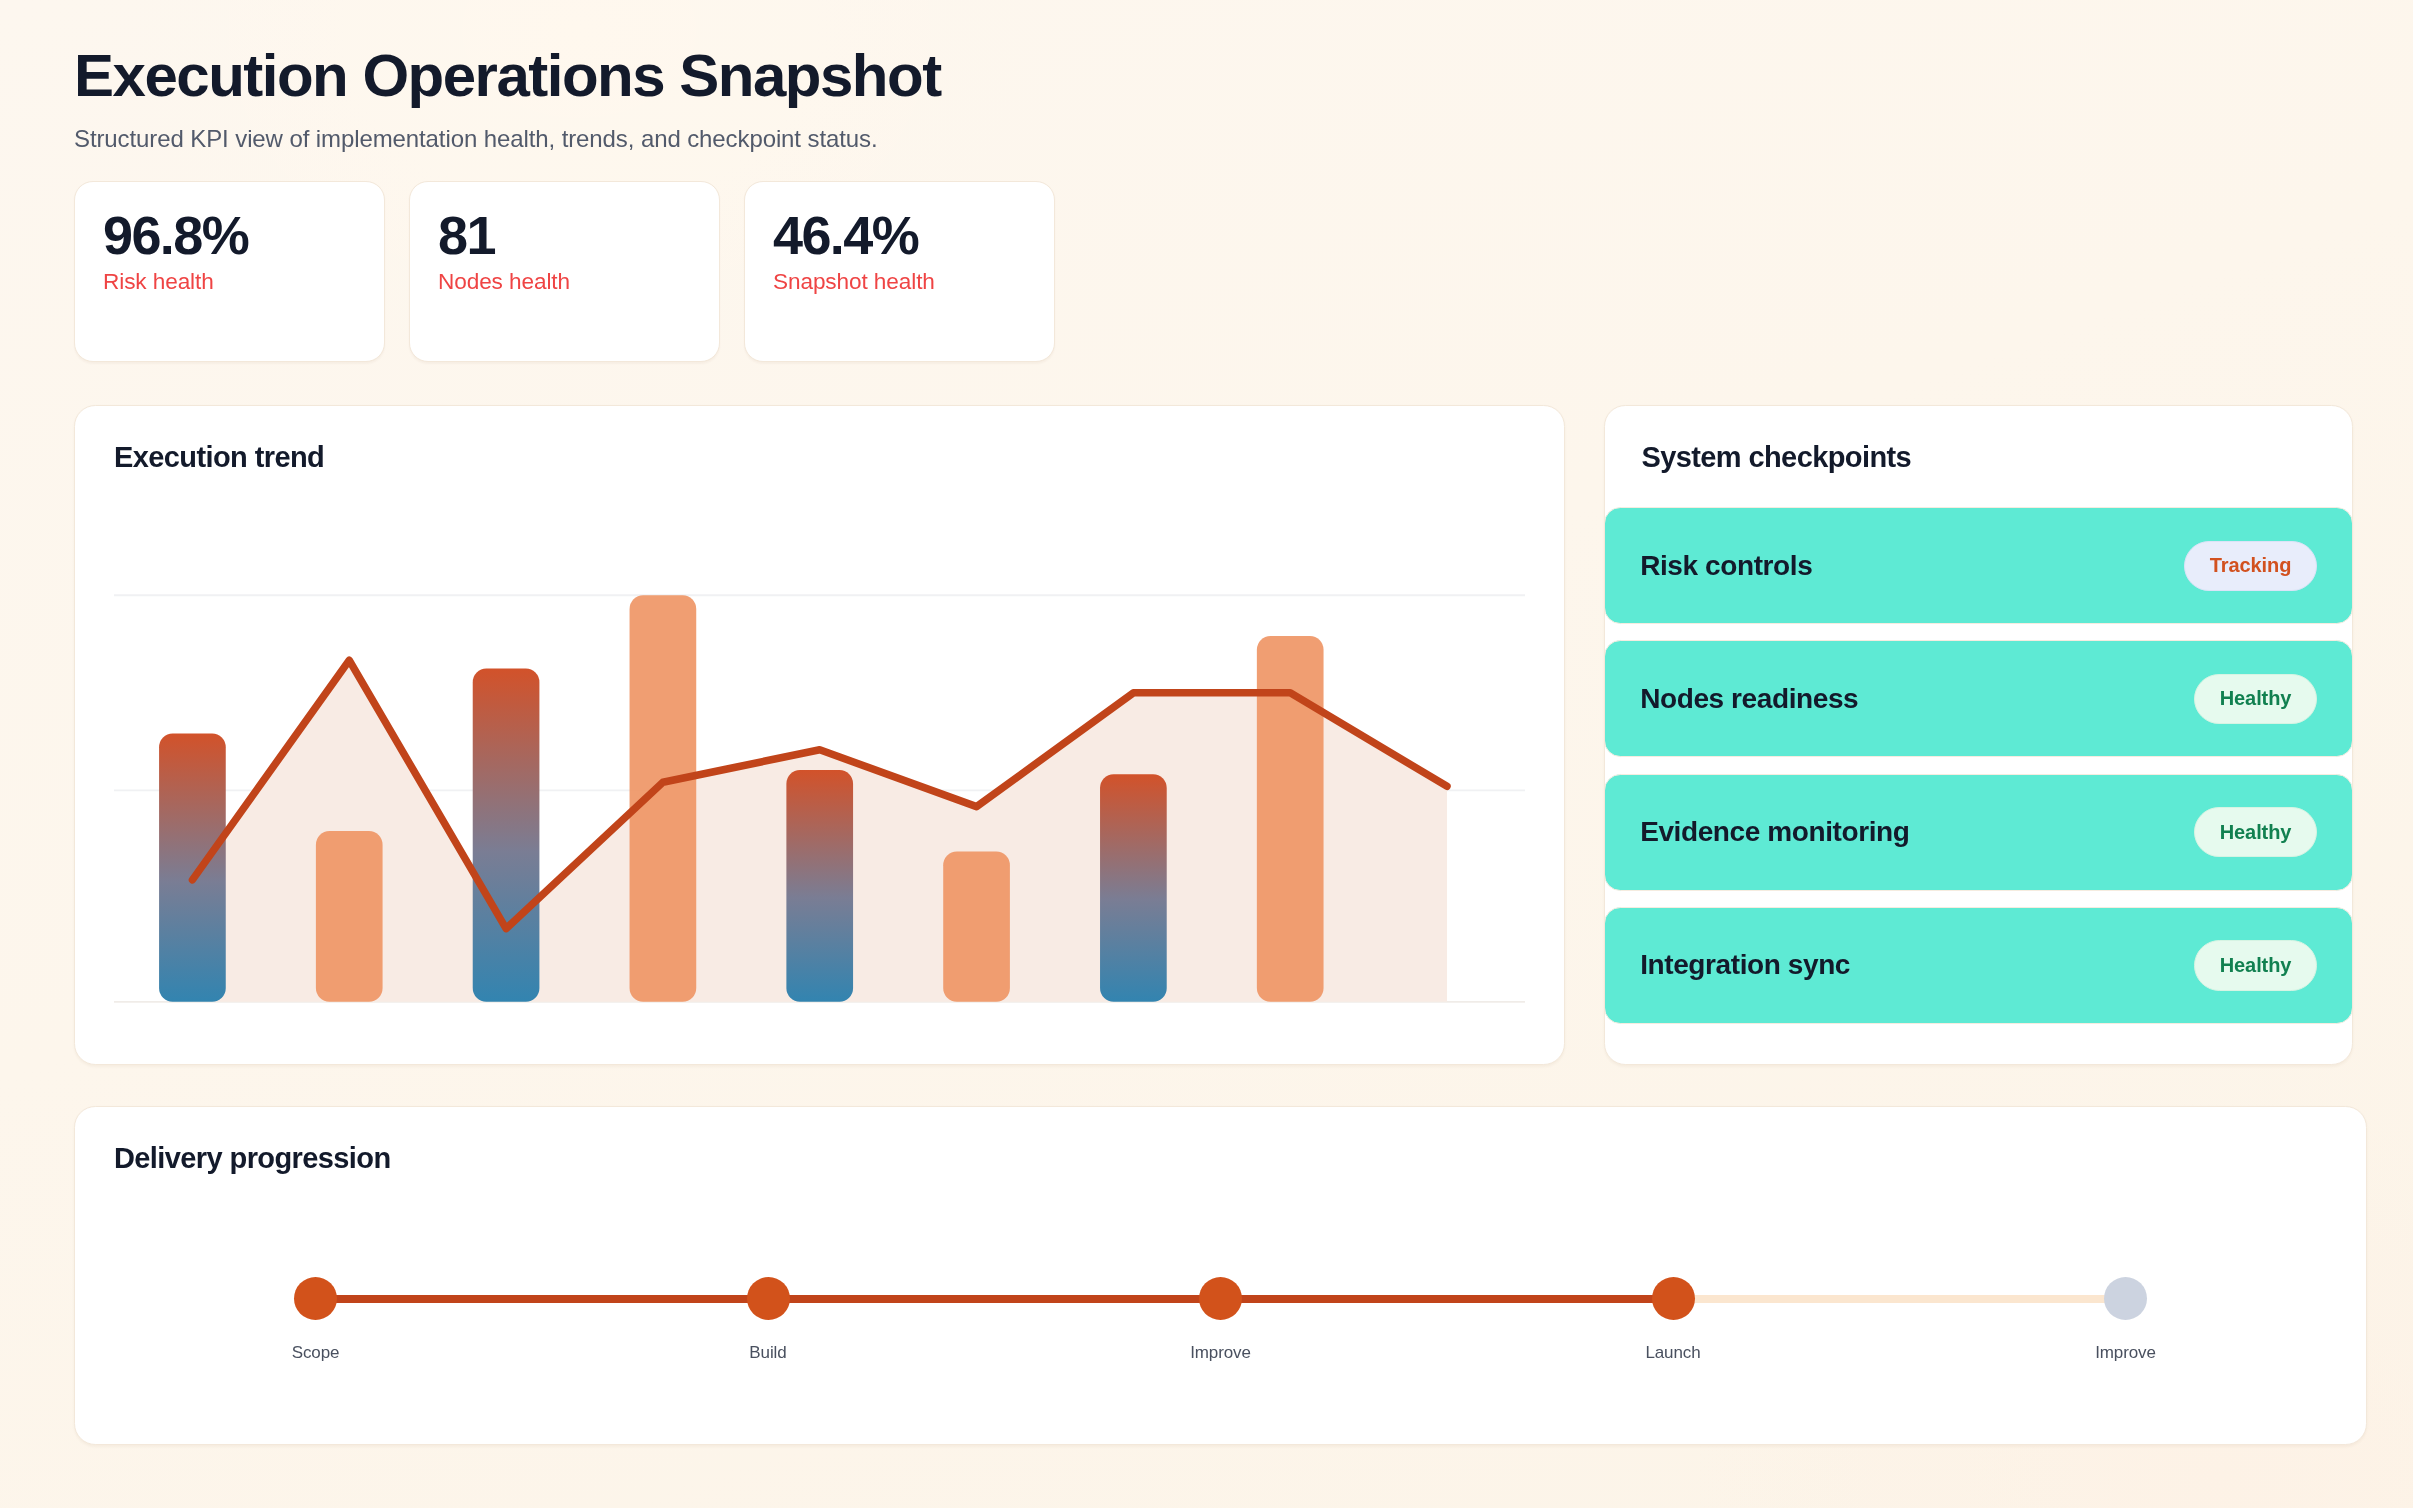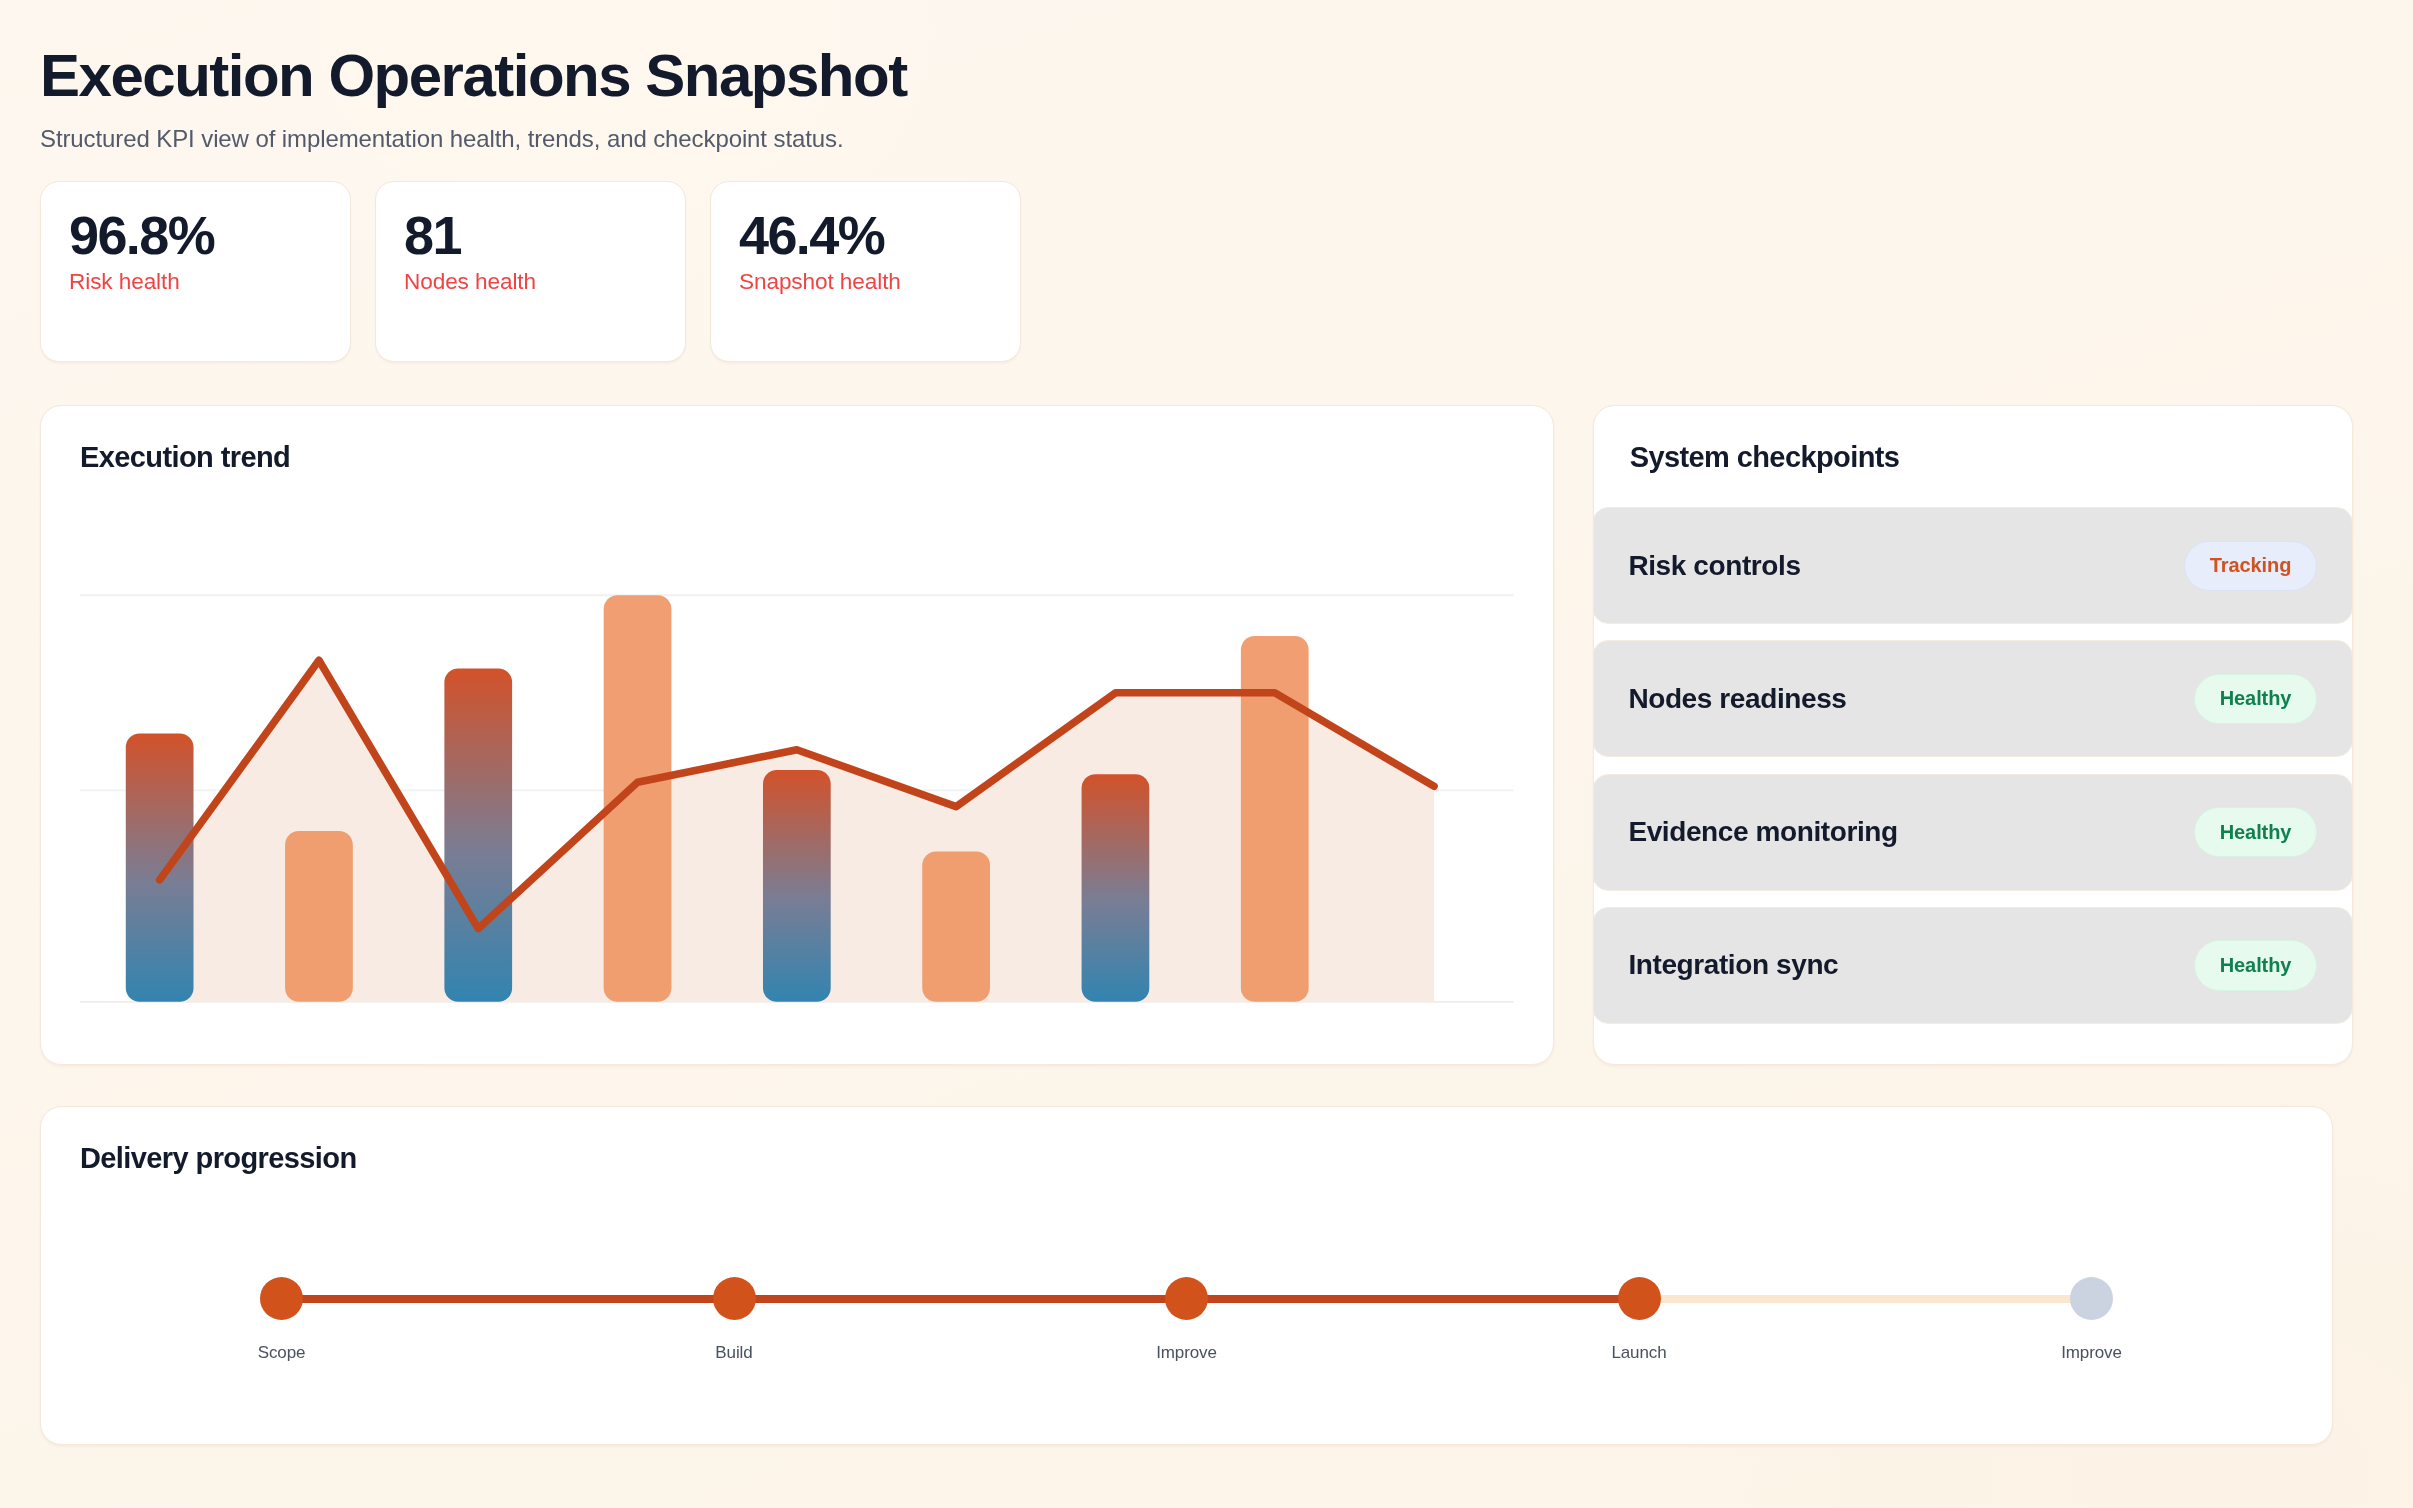--- a/index.html
+++ b/index.html
@@ -17,21 +17,21 @@
       radial-gradient(880px 629px at 92% 98%, #fdf2e6 0%, rgba(253,242,230,0) 60%),
       linear-gradient(160deg, #fdf7ef 0%, #fdf6ec 45%, #fcf4e8 100%);
     color: #111827;
     -webkit-font-smoothing: antialiased;
   }
 
   .page {
     position: relative;
     width: 2413px;
     height: 1508px;
-    padding: 44px 60px 0 40px;
+    padding: 44px 60px 0 74px;
   }
 
   
   .page-title {
     font-size: 60px;
     font-weight: 700;
     letter-spacing: -1.5px;
     color: #131a2b;
     line-height: 1.08;
   }
@@ -116,21 +116,21 @@
     min-height: 660px;
   }
   .checkpoints-panel .panel-title { padding: 0 36px; }
   .checkpoint-list { margin-top: 33px; }
   .checkpoint-row {
     display: flex;
     align-items: center;
     justify-content: space-between;
     margin: 0 -1.3px 16.3px -1.3px;
     padding: 29px 35px;
-    background: #e5e5e5;
+    background: #5eead4;
     border: 1.3px solid #f5ece0;
     border-radius: 16.3px;
     min-height: 117px;
   }
   .checkpoint-name {
     font-size: 28px;
     font-weight: 700;
     letter-spacing: -0.4px;
     color: #131a2b;
   }

